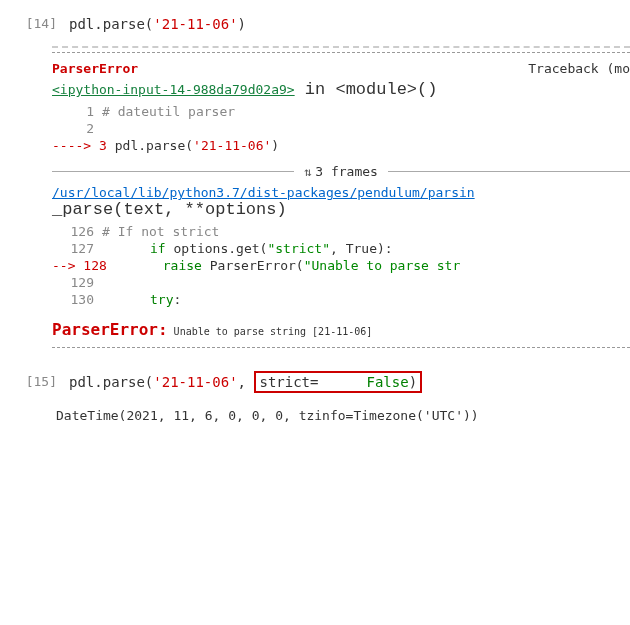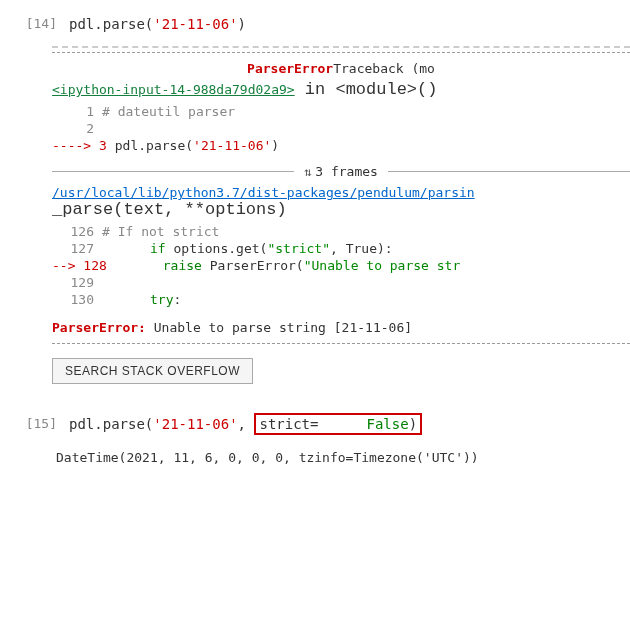--- a/index.html
+++ b/index.html
@@ -56,21 +56,21 @@
 
     .error-box {
       border-top: 1px dashed #999;
       border-bottom: 1px dashed #999;
       padding: 8px 0;
       margin: 4px 0;
     }
 
     .traceback-header {
       display: flex;
-      justify-content: center;
+      justify-content: space-between;
       color: #cc0000;
       font-size: 13px;
       font-family: monospace;
       font-weight: bold;
     }
 
     .traceback-right {
       color: #333;
       font-weight: normal;
     }
@@ -157,29 +157,29 @@
       color: #0066cc;
       text-decoration: underline;
       font-family: monospace;
       font-size: 13px;
       word-break: break-all;
     }
 
     .error-message {
       color: #cc0000;
       font-family: monospace;
-      font-size: 13px;
+      font-size: 16px;
       font-weight: bold;
       margin-top: 8px;
     }
 
     .error-message-text {
       color: #333;
       font-family: monospace;
-      font-size: 13px;
+      font-size: 10px;
     }
 
     
     .so-button {
       display: inline-block;
       border: 1px solid #aaa;
       background: #f5f5f5;
       padding: 5px 12px;
       font-size: 12px;
       font-family: sans-serif;
@@ -291,23 +291,20 @@
           <span class="line-code">        <span class="keyword-green">try</span>:</span>
         </div>
       </div>
 
       <div style="margin-top:8px;">
         <span class="error-message">ParserError:</span><span class="error-message-text"> Unable to parse string [21-11-06]</span>
       </div>
 
     </div>
 
-    <div>
-      <button class="so-button">SEARCH STACK OVERFLOW</button>
-    </div>
   </div>
 
   <div class="cell-row" style="margin-top:8px;">
     <div class="cell-number">[15]</div>
     <div class="cell-content">
       <div class="input-line cell-15-input">
         <span>pdl.parse(</span><span class="string-red">'21-11-06'</span><span>, </span><span style="display:inline; border: 2px solid #cc0000; padding: 1px 3px;"><span>strict=</span><span class="keyword-green">False</span><span>)</span></span>
       </div>
     </div>
   </div>

